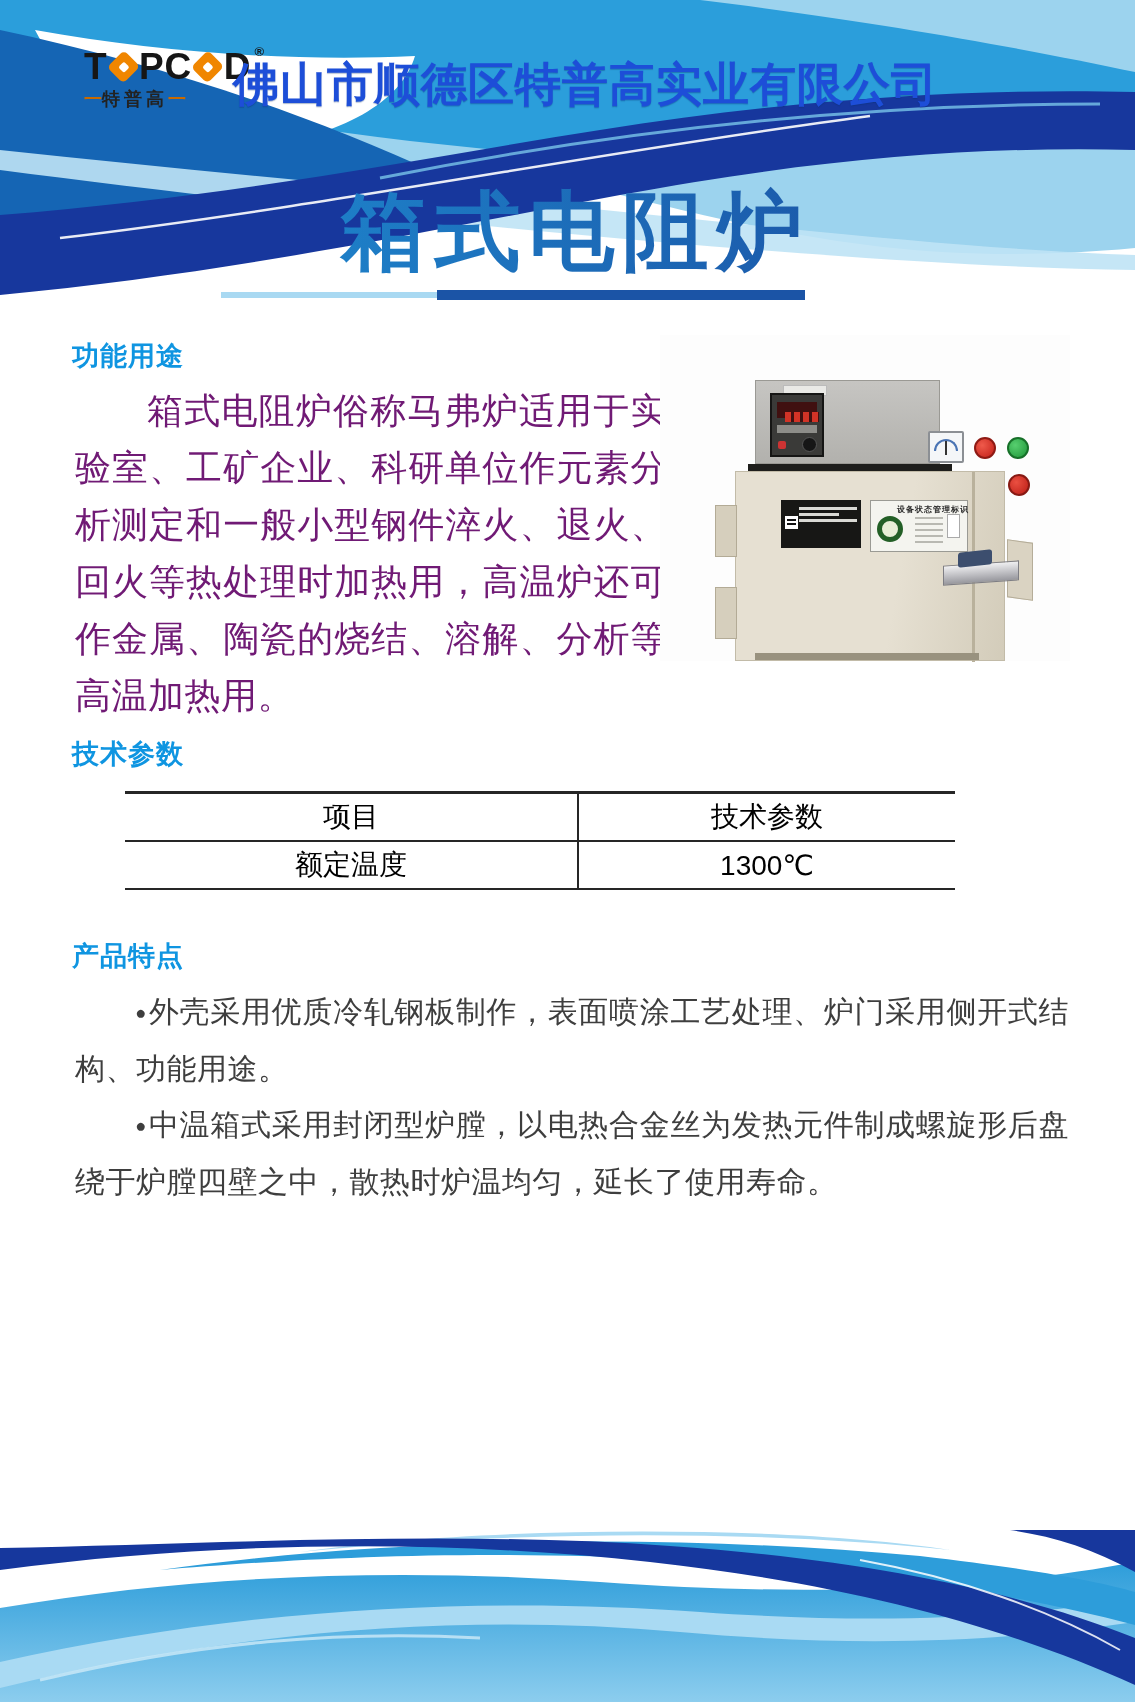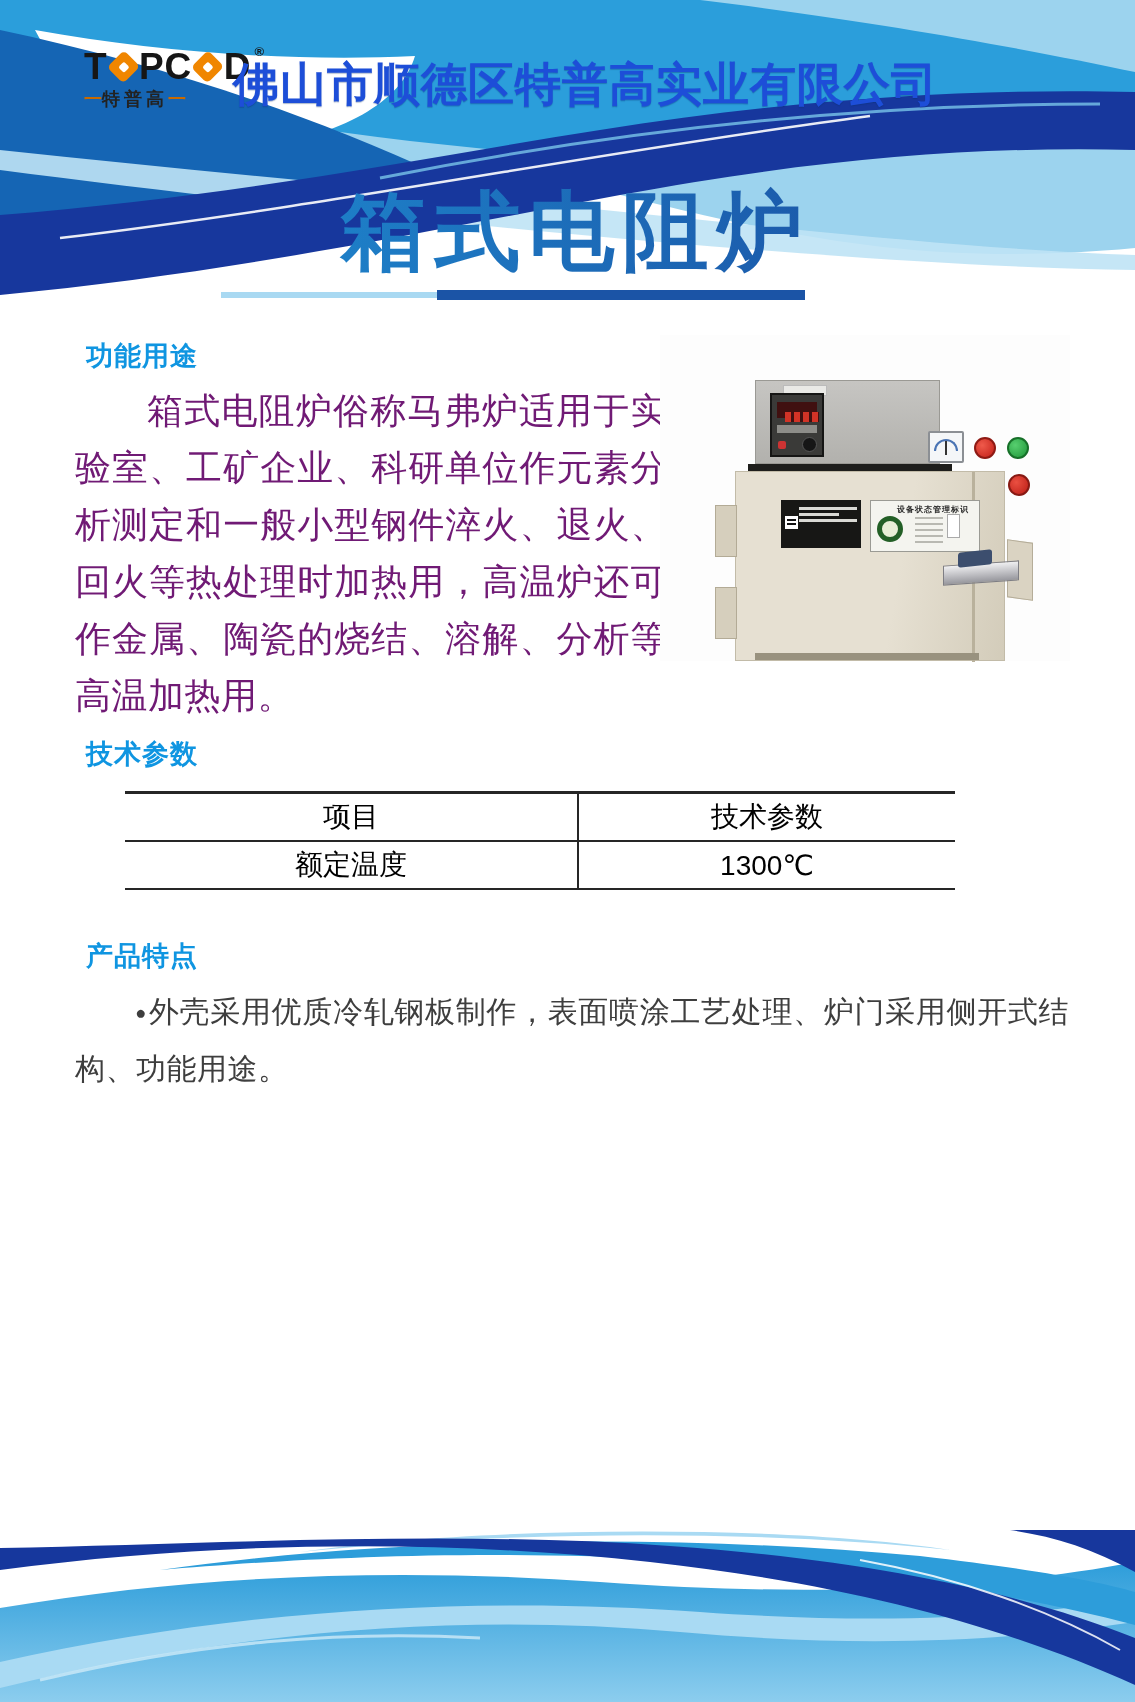--- a/index.html
+++ b/index.html
@@ -32,21 +32,21 @@
   @supports ((-webkit-background-clip:text) or (background-clip:text)){
     .page-title{
       background:linear-gradient(90deg,#1e8ad0 15%,#1b4fa2 85%);
       -webkit-background-clip:text;background-clip:text;color:transparent;
     }
   }
   .title-underline{position:absolute;top:289px;left:221px;width:584px;height:11px;z-index:4;display:flex;align-items:center;}
   .underline-light{width:216px;height:6px;background:#a9d9f2;}
   .underline-dark{width:368px;height:10px;background:#1b54a6;}
   
-  .sec-heading{position:absolute;left:86px;font-size:27px;font-weight:700;color:#0f95e1;letter-spacing:1px;}
+  .sec-heading{position:absolute;left:72px;font-size:27px;font-weight:700;color:#0f95e1;letter-spacing:1px;}
   .sec1-heading{top:338px;}
   .sec2-heading{top:736px;}
   .sec3-heading{top:938px;}
   .intro-paragraph{
     position:absolute;left:75px;top:382px;width:592px;
     font-size:36px;color:#701a75;line-height:57px;
     text-align:justify;text-indent:2em;letter-spacing:.5px;
   }
   
   .spec-table{
@@ -90,21 +90,21 @@
   .knob-black .dot{left:6px;top:6px;width:6px;height:6px;border-radius:50%;background:#f2f2f2;}
   .btn-red-2{left:252px;top:93px;background:radial-gradient(circle at 35% 35%,#ea4f41,#bb1d16);border:2px solid #871913;}
   .panel-base{left:88px;top:129px;width:204px;height:7px;background:#1e1e1c;}
   .furnace-body{left:75px;top:136px;width:270px;height:190px;background:linear-gradient(100deg,#e6e0d2 60%,#d3ccba 100%);border:1px solid #c2bba8;}
   .door-seam{left:236px;top:0;width:3px;height:190px;background:#b9b19c;}
   .sticker-black{left:45px;top:28px;width:80px;height:48px;background:#171715;padding:4px;}
   .sticker-black .bar{position:static;display:block;height:3px;background:#d9d9d4;margin:3px 0 0 14px;width:58px;}
   .sticker-black .bar.short{width:40px;}
   .sticker-qr{left:4px;top:16px;width:13px;height:13px;background:#fff;border:2px solid #fff;background:
     repeating-linear-gradient(0deg,#fff 0 2px,#111 2px 4px);}
-  .sticker-white{left:134px;top:28px;width:110px;height:52px;background:#f4f4ef;border:1px solid #9a9a94;padding:0;}
+  .sticker-white{left:134px;top:28px;width:98px;height:52px;background:#f4f4ef;border:1px solid #9a9a94;padding:0;}
   .sticker-title{left:26px;top:3px;font-size:8px;color:#2c2c2c;letter-spacing:1px;font-weight:700;white-space:nowrap;}
   .sticker-circle{left:6px;top:15px;width:26px;height:26px;border-radius:50%;background:#e8eed6;border:5px solid #235f26;}
   .sticker-rows{left:44px;top:16px;width:28px;height:26px;background:
     repeating-linear-gradient(0deg,#b9b9b2 0 2px,transparent 2px 6px);}
   .sticker-box{left:76px;top:13px;width:13px;height:24px;background:#fff;border:1px solid #aaa;}
   .hinge{width:22px;height:52px;background:#d6cfbd;border:1px solid #b3ab96;}
   .hinge-top{left:55px;top:170px;}
   .hinge-bottom{left:55px;top:252px;}
   .latch-bar{left:283px;top:228px;width:76px;height:20px;background:linear-gradient(#f0f0f2,#97979d);border:1px solid #7e7e84;transform:skewY(-4deg);}
   .latch-clamp{left:298px;top:216px;width:34px;height:15px;background:#3c4e6e;border-radius:3px;transform:skewY(-6deg);}
@@ -217,20 +217,21 @@
       <tr>
         <td>额定温度</td>
         <td>1300℃</td>
       </tr>
     </tbody>
   </table>
 
   <div class="sec-heading sec3-heading">产品特点</div>
   <ul class="feature-list">
     <li class="feature-item">外壳采用优质冷轧钢板制作，表面喷涂工艺处理、炉门采用侧开式结构、功能用途。</li>
+    <li class="feature-item">中温箱式采用封闭型炉膛，以电热合金丝为发热元件制成螺旋形后盘绕于炉膛四壁之中，散热时炉温均匀，延长了使用寿命。</li>
   </ul>
 
   <svg class="footer-svg" width="1135" height="172" viewBox="0 0 1135 172" preserveAspectRatio="none">
     <defs>
       <linearGradient id="fg1" x1="0" y1="0" x2="0" y2="1">
         <stop offset="0" stop-color="#2d9dda"></stop>
         <stop offset="1" stop-color="#8ccdee"></stop>
       </linearGradient>
     </defs>
     <path d="M0,78 C200,44 400,38 600,52 C820,68 1000,58 1135,32 L1135,172 H0 Z" fill="url(#fg1)"></path>

